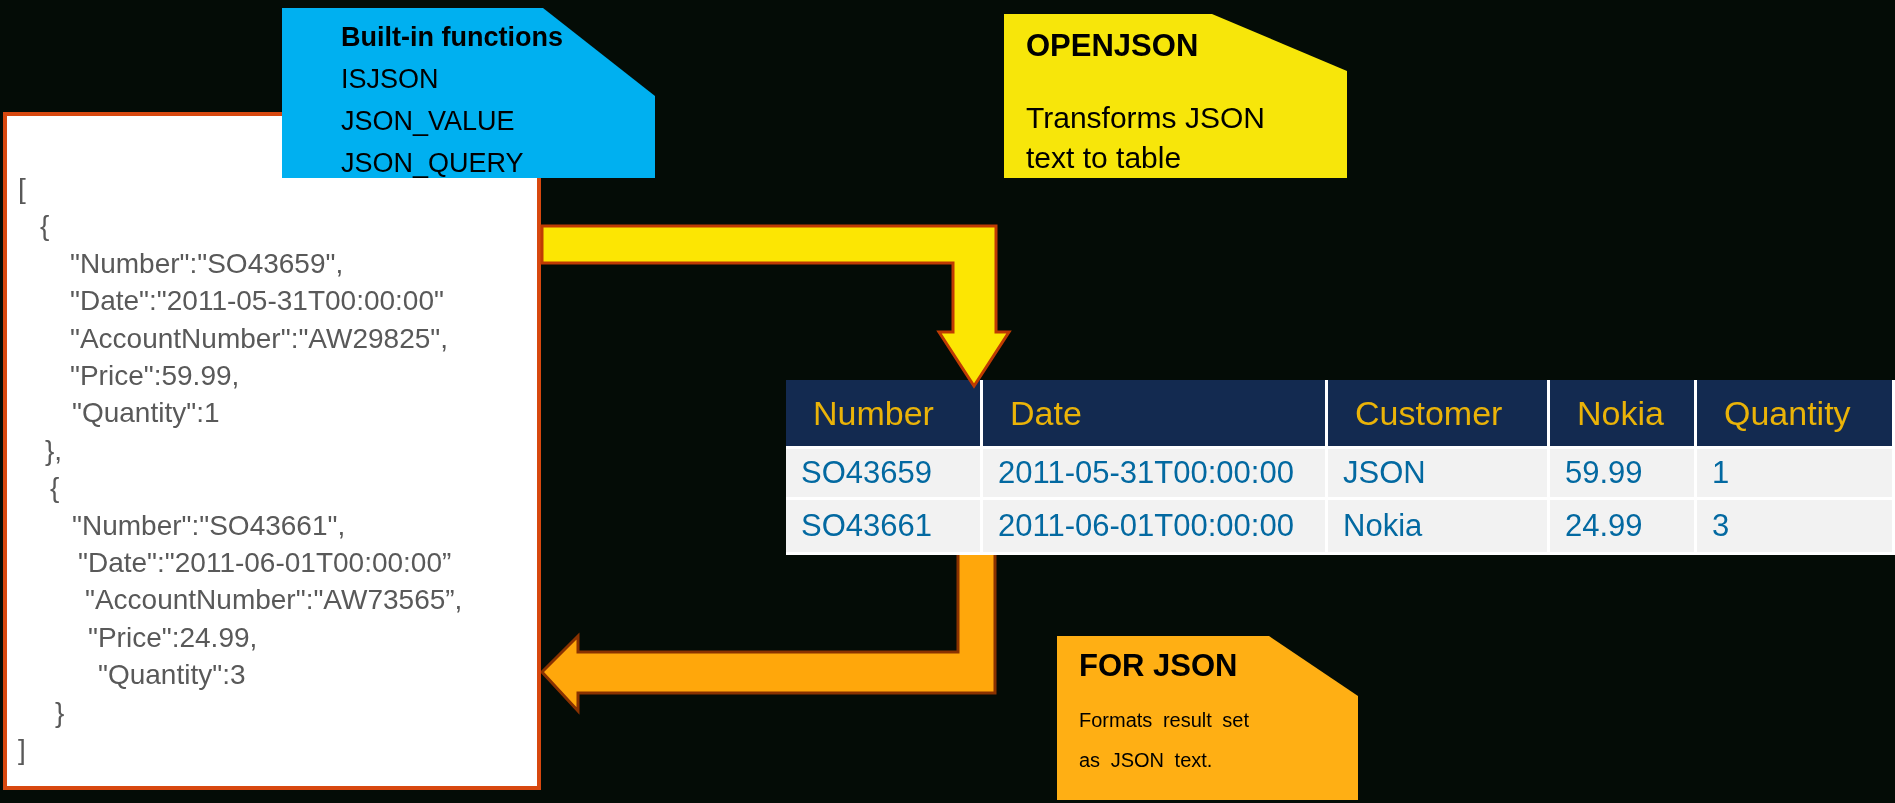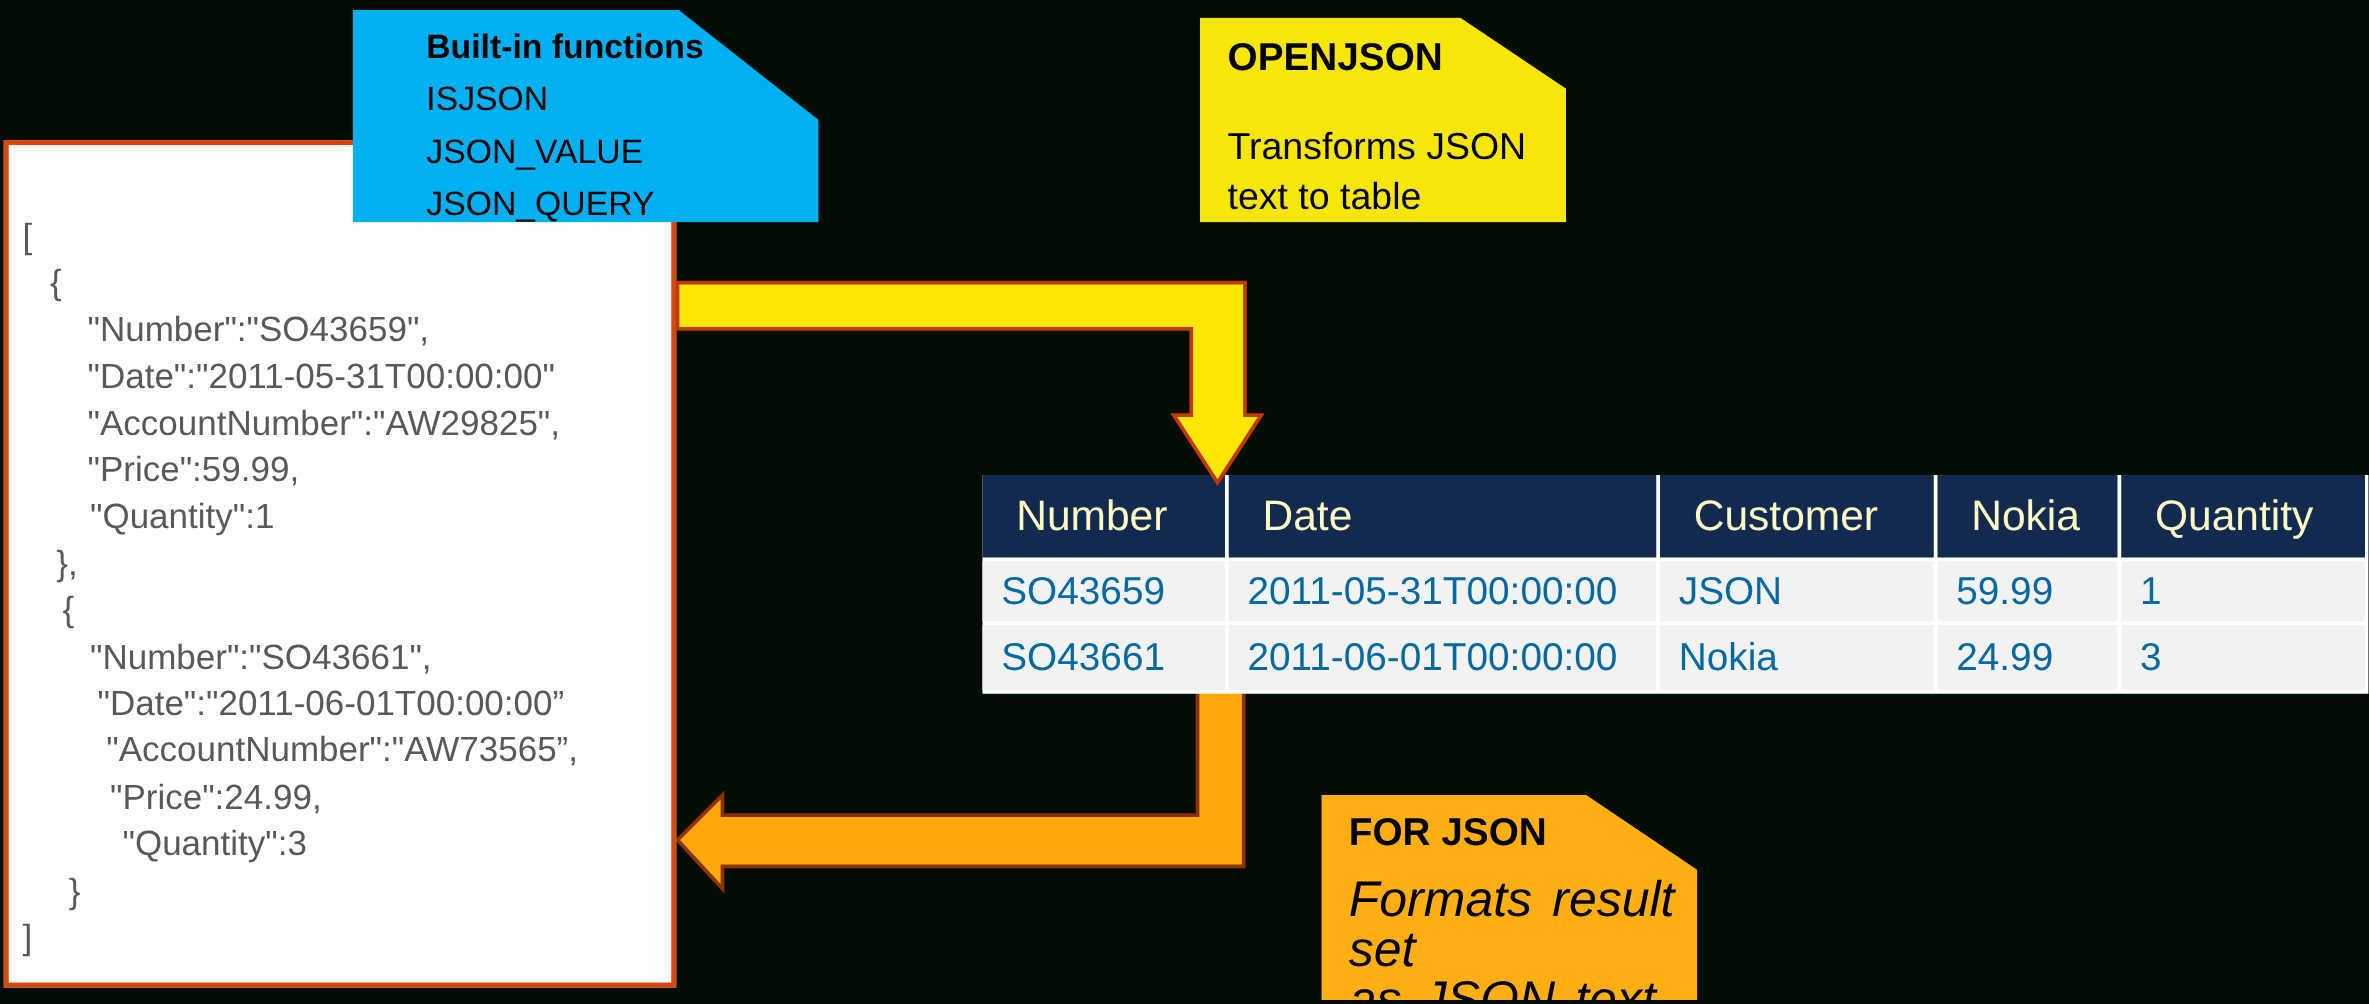--- a/index.html
+++ b/index.html
@@ -21,48 +21,48 @@
 
   
   .result-table{
     position:absolute;left:786px;top:380px;width:1106px;height:172px;
     background:#FFFFFF;z-index:2;
     display:grid;grid-template-columns:194px 342px 219px 144px 1fr;
     grid-template-rows:66px 48px 52px;gap:3px;
     padding:0 3px 3px 0;
   }
   .cell{display:flex;align-items:center;}
-  .header-cell{background:#132A50;color:#fef9c3;font-size:34px;padding-left:27px;}
+  .header-cell{background:#132A50;color:#eab308;font-size:34px;padding-left:27px;}
   .data-cell{background:#F2F2F2;color:#0369a1;font-size:31px;padding-left:15px;}
 
   
   .callout{position:absolute;z-index:4;color:#000;}
   .callout-title{font-weight:bold;}
   .callout-blue{
     left:282px;top:8px;width:373px;height:170px;background:#00B0F0;
     clip-path:polygon(0 0,261px 0,100% 88px,100% 100%,0 100%);
     padding:8px 0 0 18px;box-sizing:border-box;
   }
   .callout-blue .callout-title,.callout-blue .callout-line{font-size:27px;line-height:42px;margin-left:41px;}
   .callout-yellow{
-    left:960px;top:14px;width:293px;height:164px;background:#F7E60A;
+    left:1004px;top:14px;width:343px;height:164px;background:#F7E60A;
     clip-path:polygon(0 0,208px 0,100% 57px,100% 100%,0 100%);
     padding:14px 0 0 22px;box-sizing:border-box;
   }
   .callout-yellow .callout-title{font-size:31px;}
   .callout-yellow .callout-body{margin-top:34px;}
   .callout-yellow .callout-line{font-size:30px;line-height:40px;}
   .callout-orange{
     left:1057px;top:636px;width:301px;height:164px;background:#FFAF14;
     clip-path:polygon(0 0,212px 0,100% 60px,100% 100%,0 100%);
     padding:12px 0 0 22px;box-sizing:border-box;
   }
   .callout-orange .callout-title{font-size:31px;}
   .callout-orange .callout-body{margin-top:16px;word-spacing:5px;}
-  .callout-orange .callout-line{font-size:40px;line-height:40px;font-style:italic;}
+  .callout-orange .callout-line{font-size:20px;line-height:40px;}
 </style>
 </head>
 <body>
 
 <div class="stage">
 
   <svg class="arrow-svg svg-under" viewBox="0 0 1895 803">
     <polygon stroke-width="3" stroke-linejoin="miter" points="958,548 995,548 995,693 578,693 578,711 542,672 578,636 578,652 958,652" fill="#FFA70B" stroke="#8A3200"></polygon>
   </svg>
 

